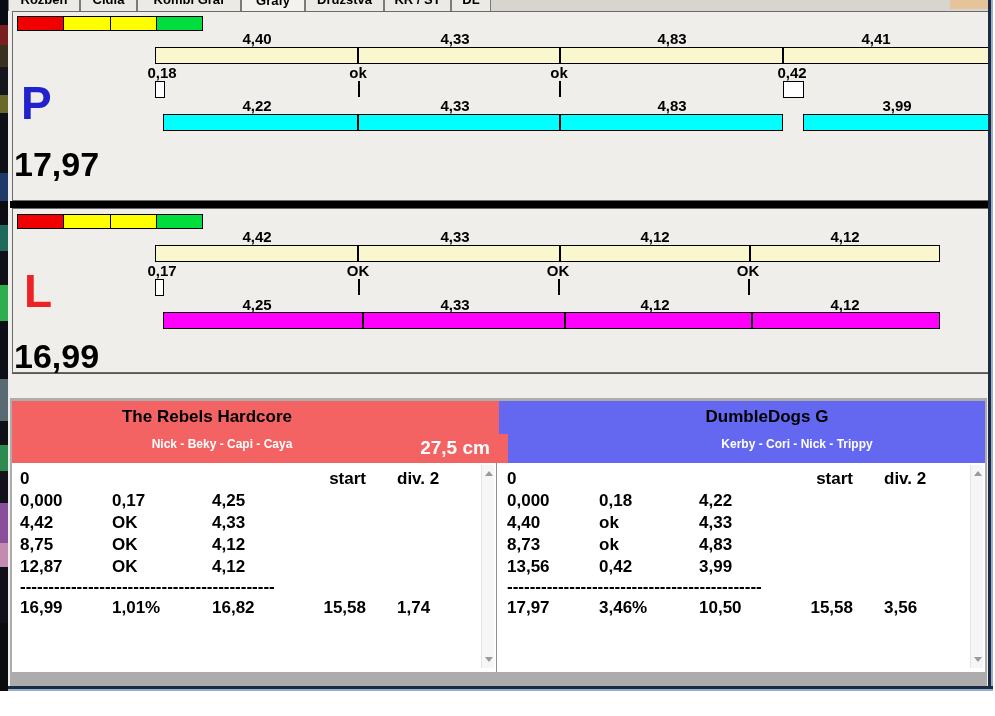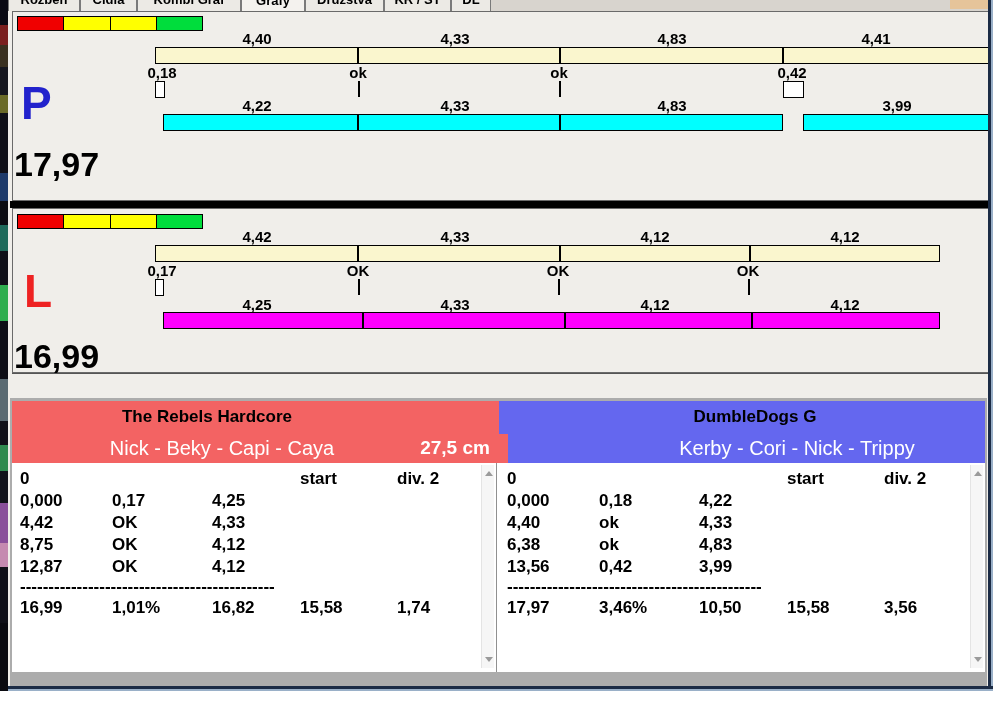--- a/index.html
+++ b/index.html
@@ -39,36 +39,36 @@
 
   .lane-letter { position:absolute; font-weight:bold; font-size:46px; line-height:42px; }
   .lane-total { position:absolute; font-weight:bold; font-size:34px; color:#000; }
 
   
   #footer { left:10px; top:398px; width:977px; height:289px; background:#ACACAC; }
   #footer-header { position:absolute; left:2px; top:3px; width:973px; height:62px; }
   #team-left-header  { position:absolute; left:0; top:0; width:487px; height:62px; }
   #team-right-header { position:absolute; left:487px; top:0; width:486px; height:62px; }
   .team-name { position:absolute; top:6px; width:100%; text-align:center; font-weight:bold; font-size:17px; color:#000; }
-  .team-dogs { position:absolute; top:36px; width:100%; text-align:center; font-weight:normal; font-size:20px; color:#fff; }
+  .team-dogs { position:absolute; top:36px; width:100%; text-align:center; font-weight:bold; font-size:12px; color:#fff; }
   #date-box { position:absolute; left:390px; top:0; width:207px; height:33px; background:#fff; color:#000; font-size:22px; text-align:center; line-height:32px; white-space:nowrap; }
   .jump-height { position:absolute; top:33px; height:29px; font-weight:bold; font-size:19px; color:#fff; text-align:center; line-height:27px; }
   #jump-left { left:390px; width:106px; }
   #jump-right { left:496px; width:101px; }
 
   #tables { position:absolute; left:2px; top:65px; width:973px; height:209px; background:#fff; }
   .tpane { position:absolute; top:0; height:209px; background:#fff; overflow:hidden; }
   #tpane-left { left:0; width:485px; border-right:1px solid #909090; }
   #tpane-right { left:487px; width:486px; }
   .trow { position:absolute; font-weight:bold; font-size:17px; color:#000; white-space:nowrap; }
   .tc { position:absolute; }
   .tc1 { left:8px;  width:85px; }
   .tc2 { left:100px; width:90px; }
   .tc3 { left:200px; width:85px; }
-  .tc4 { left:288px; width:78px; text-align:left; }
+  .tc4 { left:276px; width:78px; text-align:right; }
   .tc5 { left:385px; width:62px; }
   .dashrow { position:absolute; left:8px; width:278px; overflow:hidden; font-weight:bold; font-size:17px; letter-spacing:0px; }
 
   .vscroll { position:absolute; top:2px; right:2px; width:13px; height:203px; background:#F6F6F6; border-left:1px solid #E4E4E4; }
   .arr { position:absolute; left:3px; width:0; height:0; border-left:4px solid transparent; border-right:4px solid transparent; }
   .arr.up { top:6px; border-bottom:5px solid #9a9a9a; }
   .arr.down { bottom:6px; border-top:5px solid #9a9a9a; }
 
   #footer-bottom-band { position:absolute; left:0; top:274px; width:977px; height:15px; background:#ACACAC; }
   #gap-band { left:12px; top:373px; width:977px; height:25px; background:#F0EEEA; border-top:1px solid #555; }
@@ -217,21 +217,21 @@
 <div class="abs" id="gap-band"></div>
 
 <div class="abs" id="footer">
 
   <div id="footer-header">
     <div id="team-left-header" style="background:var(--team-red)">
       <div class="team-name" style="width:390px">The Rebels Hardcore</div>
       <div class="team-dogs" style="width:420px">Nick - Beky - Capi - Caya</div>
     </div>
     <div id="team-right-header" style="background:var(--team-blue)">
-      <div class="team-name" style="left:96px;width:320px">DumbleDogs G</div>
+      <div class="team-name" style="left:108px;width:320px">DumbleDogs G</div>
       <div class="team-dogs" style="left:110px;width:376px">Kerby - Cori - Nick - Trippy</div>
     </div>
     <div class="jump-height" id="jump-left" style="background:var(--team-red)">27,5 cm</div>
   </div>
 
   <div id="tables">
 
     <div class="tpane" id="tpane-left">
       <div class="trow" style="top:6px">
           <span class="tc tc1">0</span>
@@ -282,21 +282,21 @@
           <span class="tc tc1">0,000</span>
           <span class="tc tc2">0,18</span>
           <span class="tc tc3">4,22</span>
         </div>
       <div class="trow" style="top:50px">
           <span class="tc tc1">4,40</span>
           <span class="tc tc2">ok</span>
           <span class="tc tc3">4,33</span>
         </div>
       <div class="trow" style="top:72px">
-          <span class="tc tc1">6,38</span>
+          <span class="tc tc1">8,73</span>
           <span class="tc tc2">ok</span>
           <span class="tc tc3">4,83</span>
         </div>
       <div class="trow" style="top:94px">
           <span class="tc tc1">13,56</span>
           <span class="tc tc2">0,42</span>
           <span class="tc tc3">3,99</span>
         </div>
       <div class="dashrow" style="top:114px">---------------------------------------------</div>
       <div class="trow" style="top:135px">

